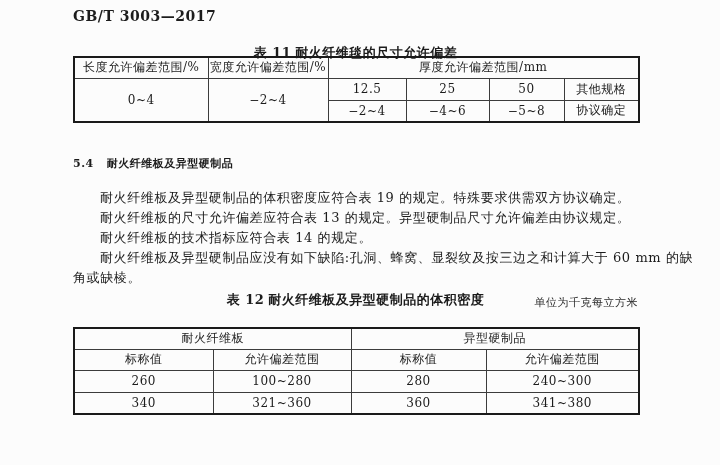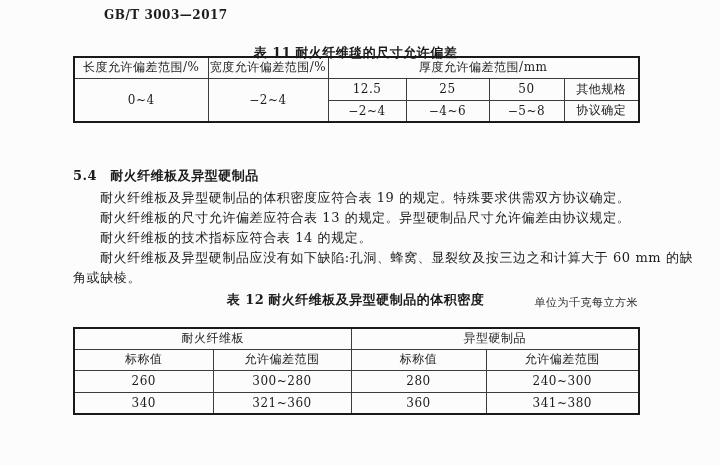--- a/index.html
+++ b/index.html
@@ -6,21 +6,21 @@
   body{
     width:720px;height:465px;
     background:#fcfcfc;
     font-family:"DejaVu Serif","Liberation Serif",serif;
     color:#1c1c1c;
     position:relative;
     overflow:hidden;
   }
   .doc-number{
     position:absolute;left:73px;top:8px;
-    font-weight:bold;font-size:12px;letter-spacing:.5px;margin-left:31px;
+    font-weight:bold;font-size:14px;letter-spacing:.5px;
   }
   .caption{
     position:absolute;left:73px;width:565px;
     text-align:center;font-weight:bold;font-size:13px;
     letter-spacing:.5px;white-space:nowrap;
   }
   #t11-caption{top:44px;}
   #t12-caption{top:291px;}
   .cap-label{margin-right:4px;}
   .unit-note{
@@ -39,22 +39,22 @@
     white-space:nowrap;overflow:hidden;
     letter-spacing:.5px;
   }
   #table11{top:56px;width:565px;padding-left:29px;}
   #table11 tr{height:22px;}
   #table11 tr.h{height:21px;}
   #table12{top:327px;width:565px;border-radius:25px;}
   #table12 tr{height:22px;}
   #table12 tr.h{height:21px;}
   .sec-heading{
-    position:absolute;left:73px;top:167px;
-    font-weight:bold;font-size:13px;letter-spacing:.5px;text-align:right;
+    position:absolute;left:73px;top:156px;
+    font-weight:bold;font-size:11px;letter-spacing:.5px;text-align:right;
   }
   .sec-num{margin-right:13px;}
   .para{
     position:absolute;left:73px;top:188px;width:640px;
     font-size:13px;line-height:20px;letter-spacing:.6px;
   }
   .para .line{white-space:nowrap;}
   .para .indent{padding-left:27px;}
 </style>
 </head>
@@ -130,21 +130,21 @@
       <td colspan="2">异型硬制品</td>
     </tr>
     <tr class="h">
       <td>标称值</td>
       <td>允许偏差范围</td>
       <td>标称值</td>
       <td>允许偏差范围</td>
     </tr>
     <tr>
       <td>260</td>
-      <td>300~280</td>
+      <td>100~280</td>
       <td>280</td>
       <td>240~300</td>
     </tr>
     <tr>
       <td>340</td>
       <td>321~360</td>
       <td>360</td>
       <td>341~380</td>
     </tr>
   </tbody>

